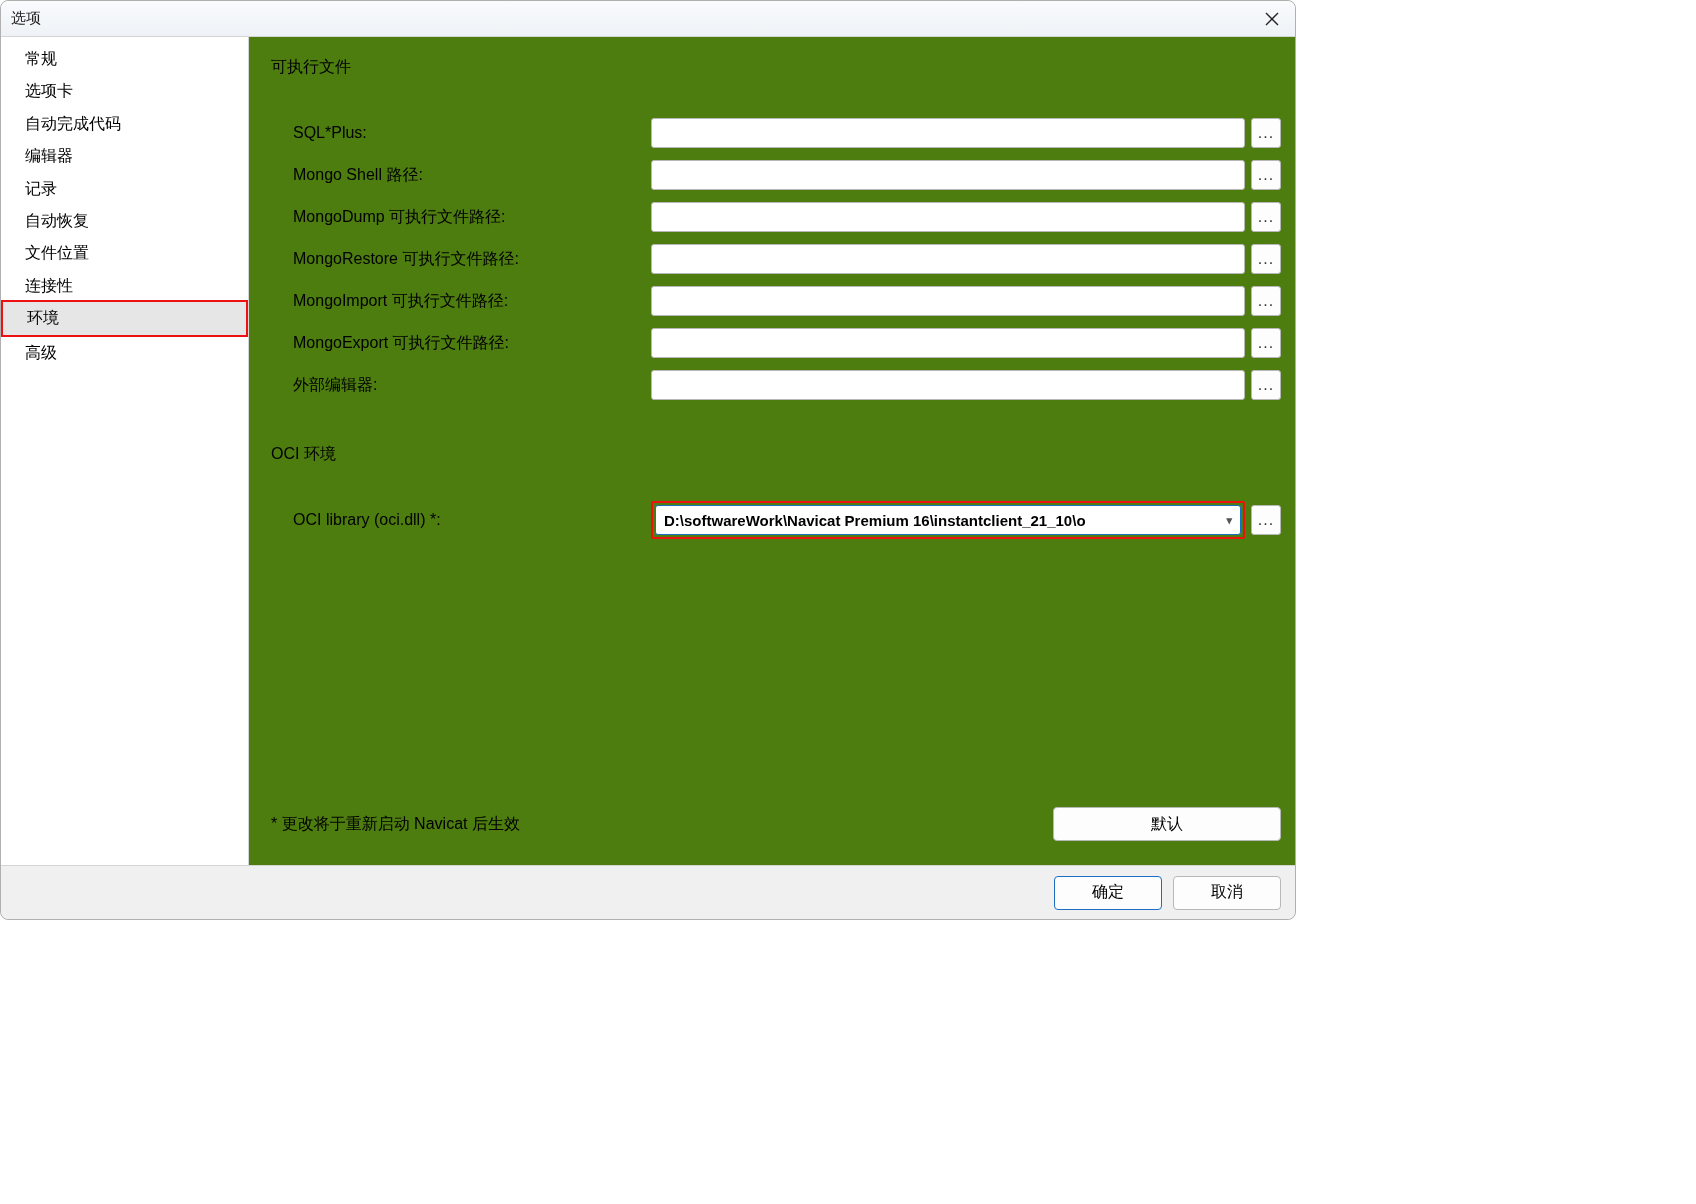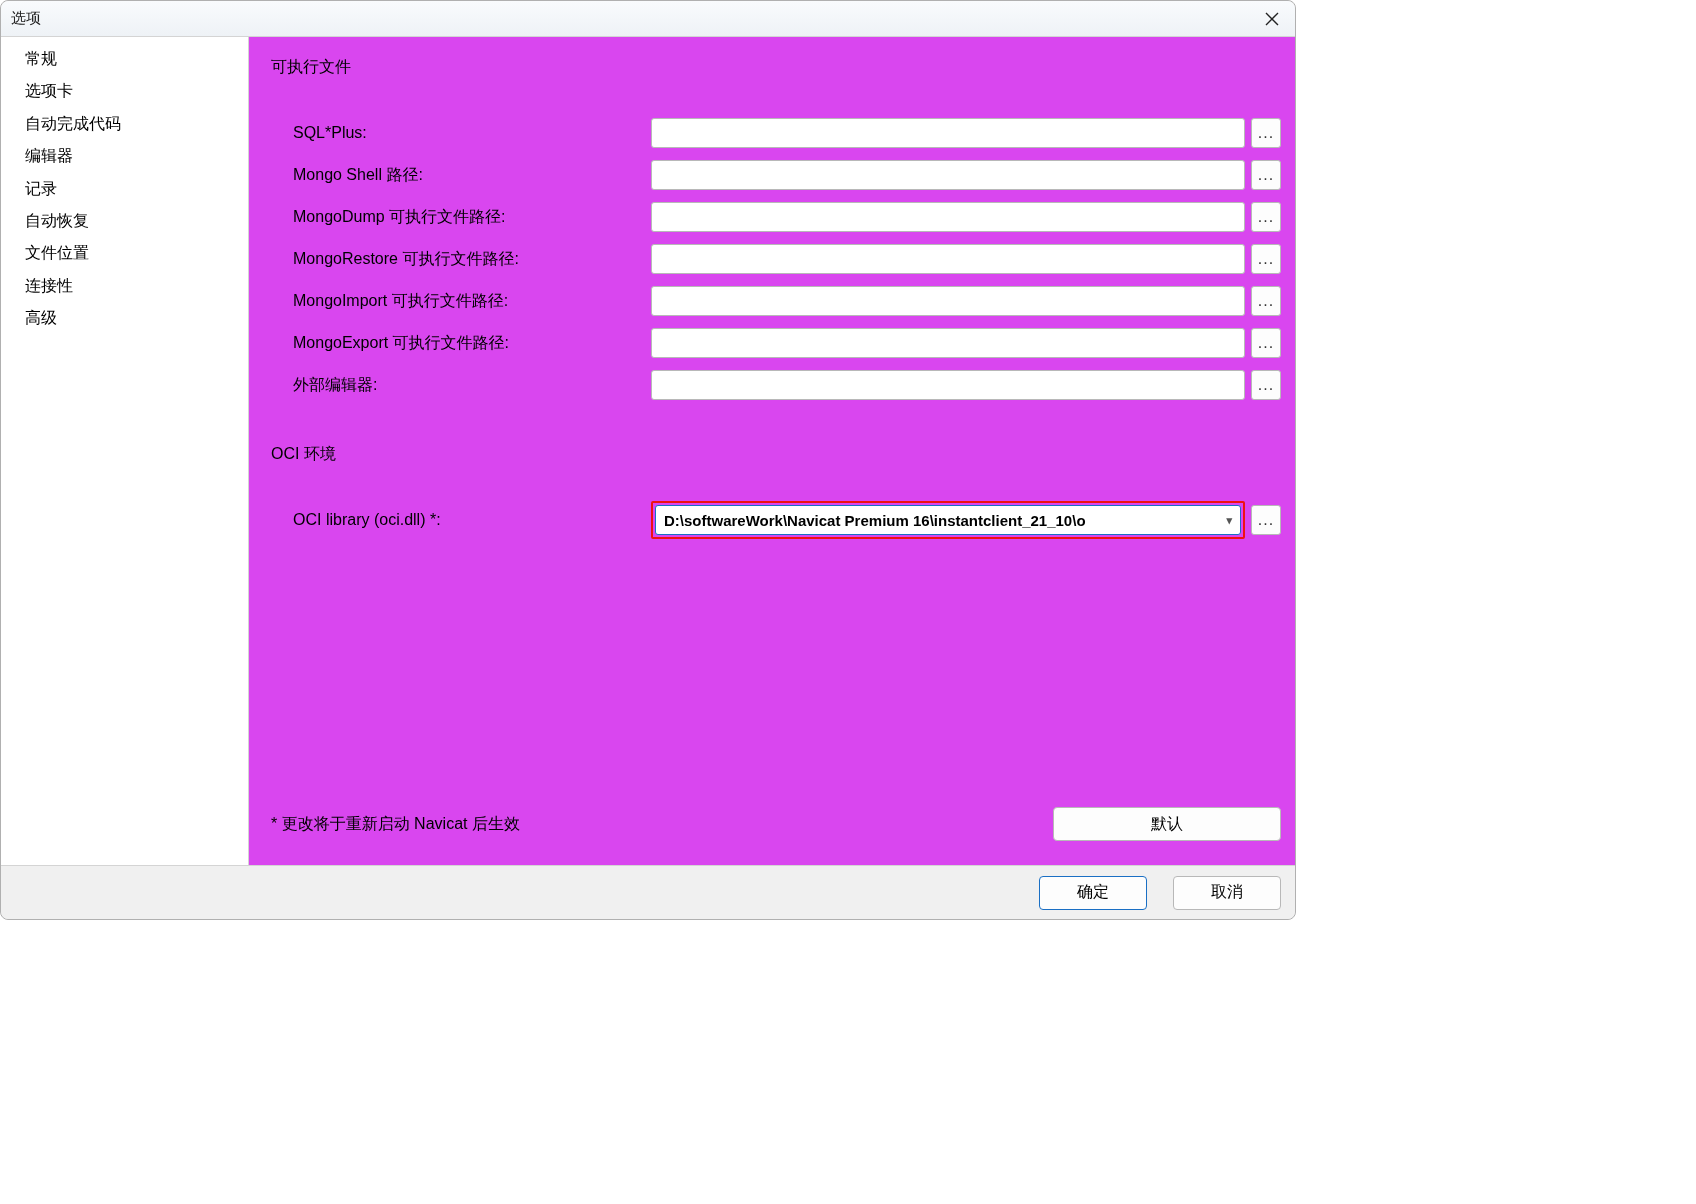--- a/index.html
+++ b/index.html
@@ -36,21 +36,21 @@
   display: flex; align-items: center; justify-content: center;
   color: #222;
   cursor: pointer;
   border-radius: 4px;
 }
 .titlebar .close svg { width: 14px; height: 14px; }
 
 .body {
   flex: 1;
   display: flex;
-  background: #d946ef;
+  background: #4d7c0f;
   min-height: 0;
 }
 .sidebar {
   width: 248px;
   background: #fff;
   padding-top: 6px;
   border-right: 1px solid #d4d4d4;
 }
 .sidebar-item {
   padding: 5px 10px 5px 24px;
@@ -166,21 +166,21 @@
   cursor: pointer;
 }
 .default-btn { width: 228px; }
 
 .footer {
   height: 54px;
   border-top: 1px solid #d4d4d4;
   display: flex;
   align-items: center;
   justify-content: flex-end;
-  gap: 26px;
+  gap: 11px;
   padding: 8px 14px;
   background: #f0f0f0;
   border-radius: 0 0 8px 8px;
 }
 .ok-btn { border-color: #1a6fc4; }
 </style>
 </head>
 <body>
 
 <div class="window">
@@ -196,20 +196,23 @@
   <div class="body">
     <div class="sidebar">
       <div class="sidebar-item"><span>常规</span></div>
       <div class="sidebar-item"><span>选项卡</span></div>
       <div class="sidebar-item"><span>自动完成代码</span></div>
       <div class="sidebar-item"><span>编辑器</span></div>
       <div class="sidebar-item"><span>记录</span></div>
       <div class="sidebar-item"><span>自动恢复</span></div>
       <div class="sidebar-item"><span>文件位置</span></div>
       <div class="sidebar-item"><span>连接性</span></div>
+      <div class="highlight-box">
+        <div class="sidebar-item selected"><span>环境</span></div>
+      </div>
       <div class="sidebar-item"><span>高级</span></div>
     </div>
 
     <div class="main">
       <div class="section-title">可执行文件</div>
       <div class="form-rows">
 
         <div class="form-row">
           <div class="label">SQL*Plus:</div>
           <div class="input-wrap">

